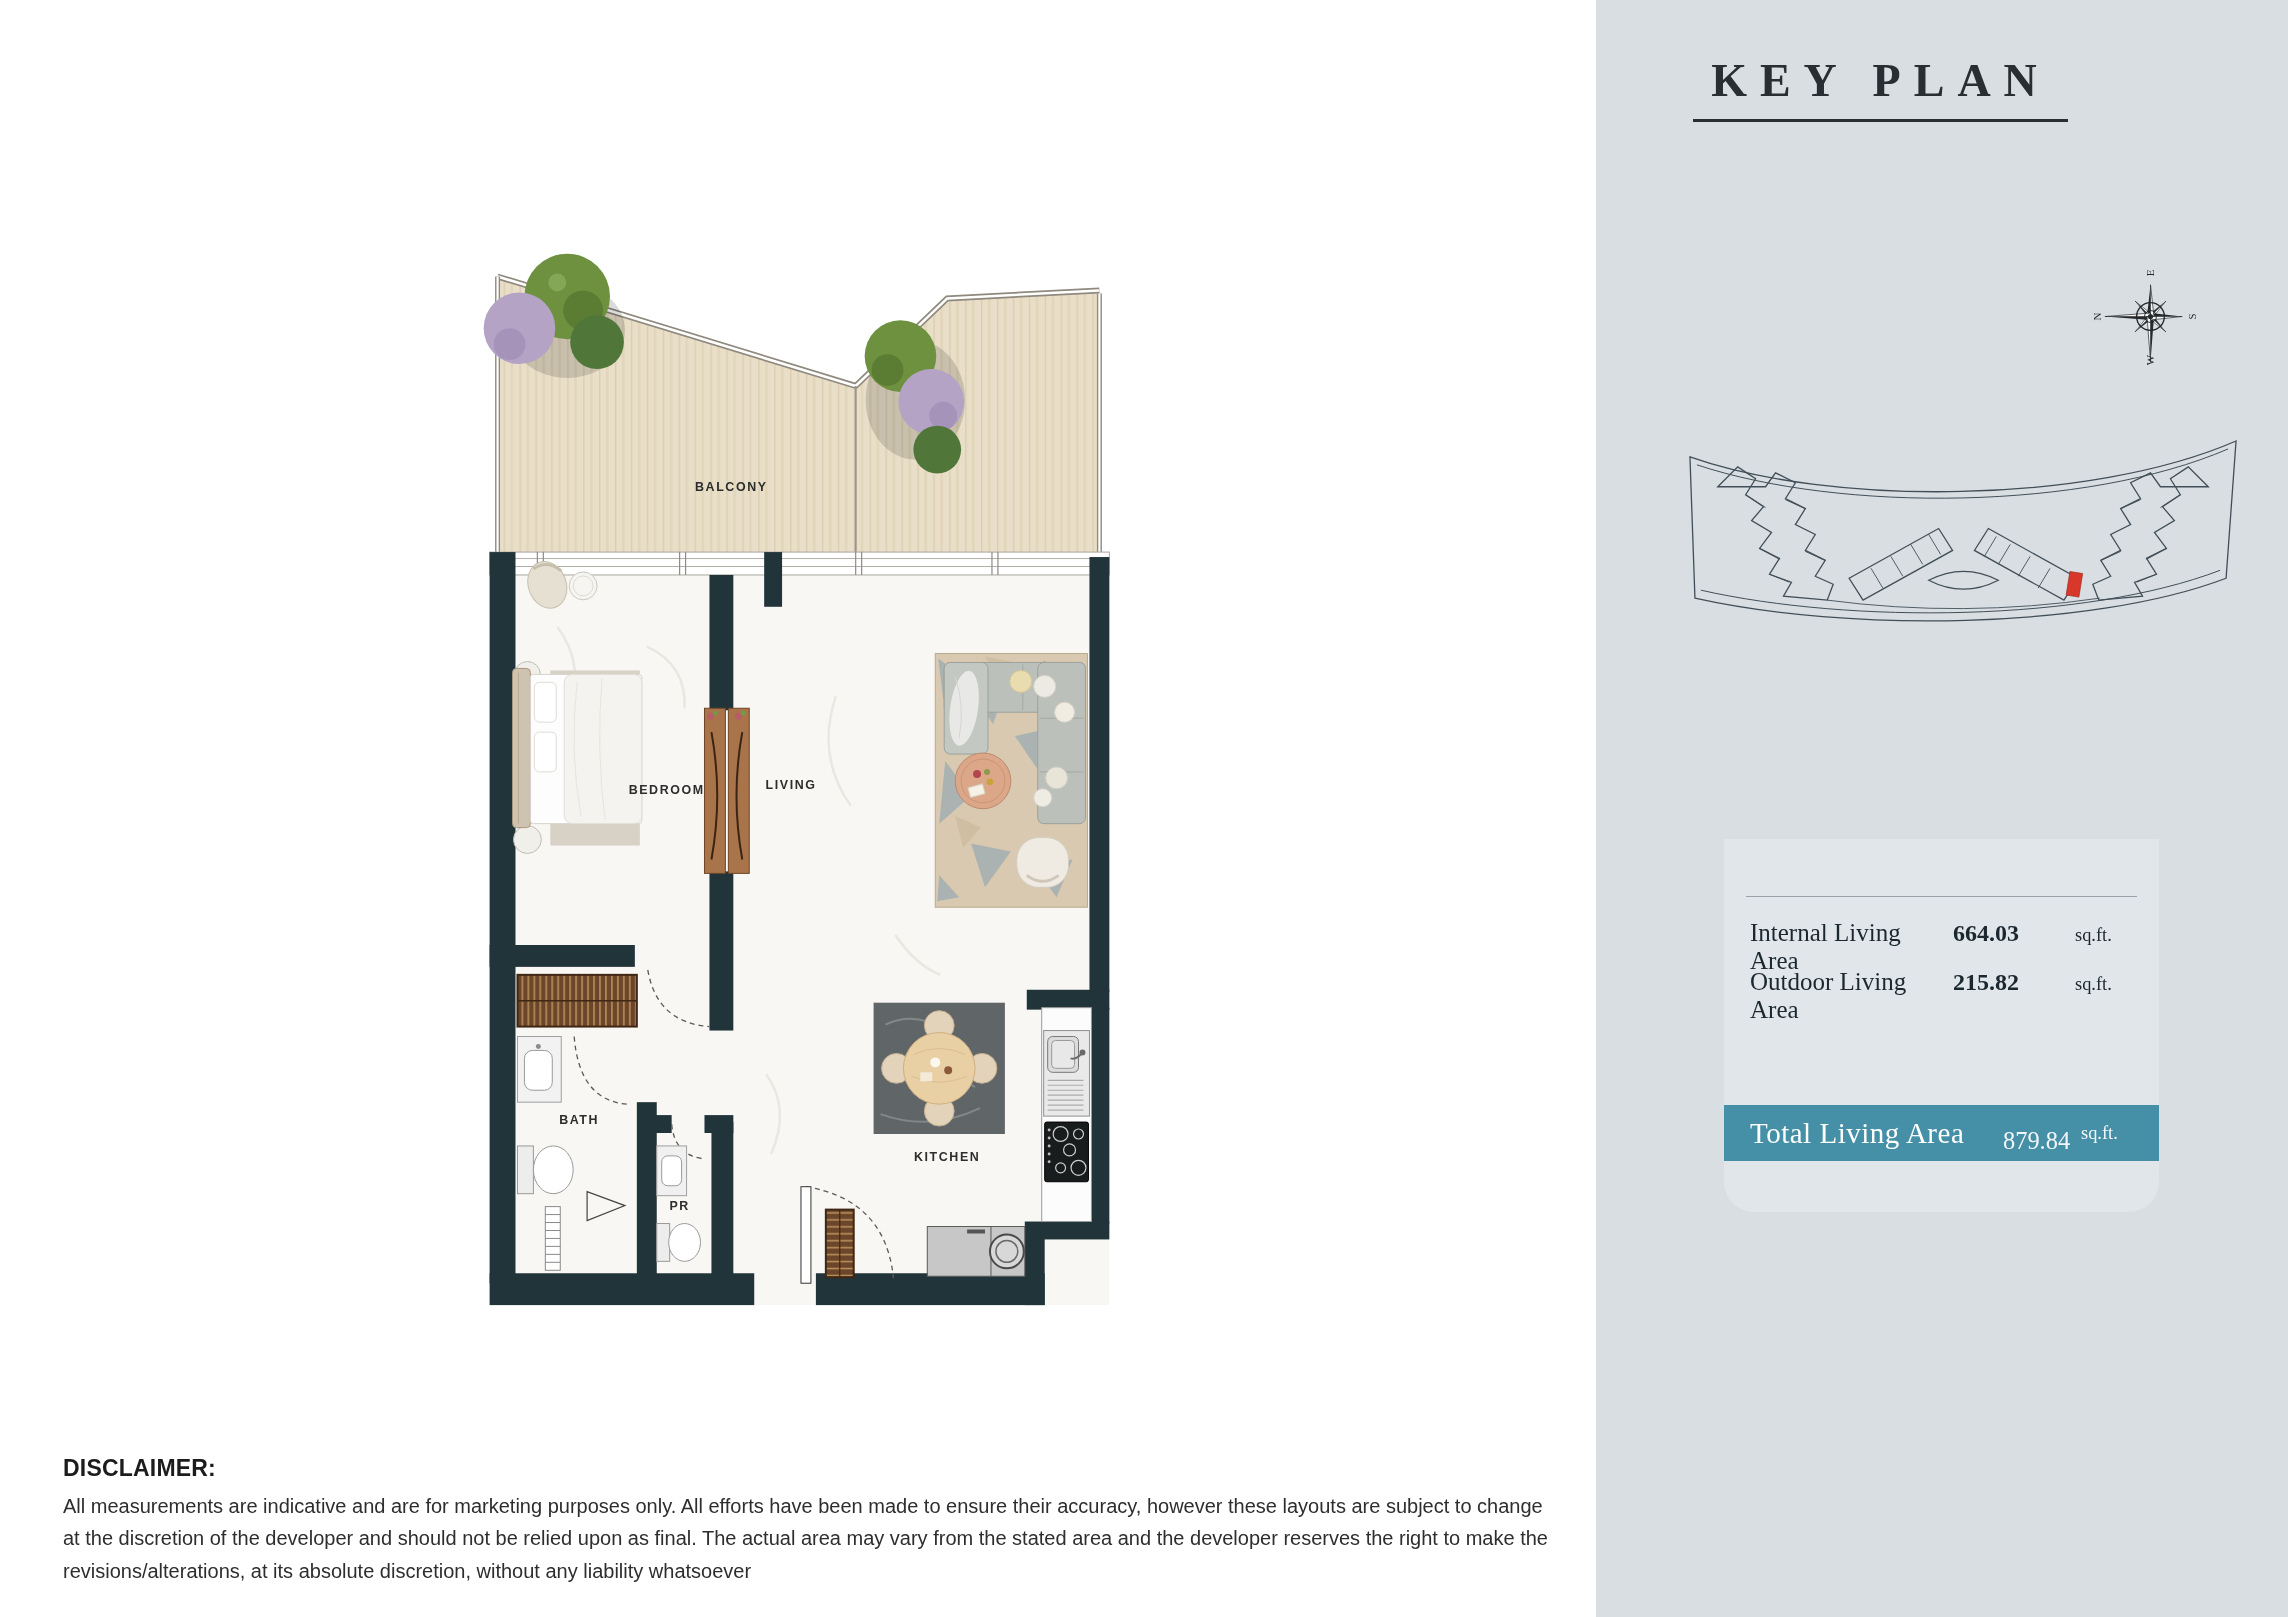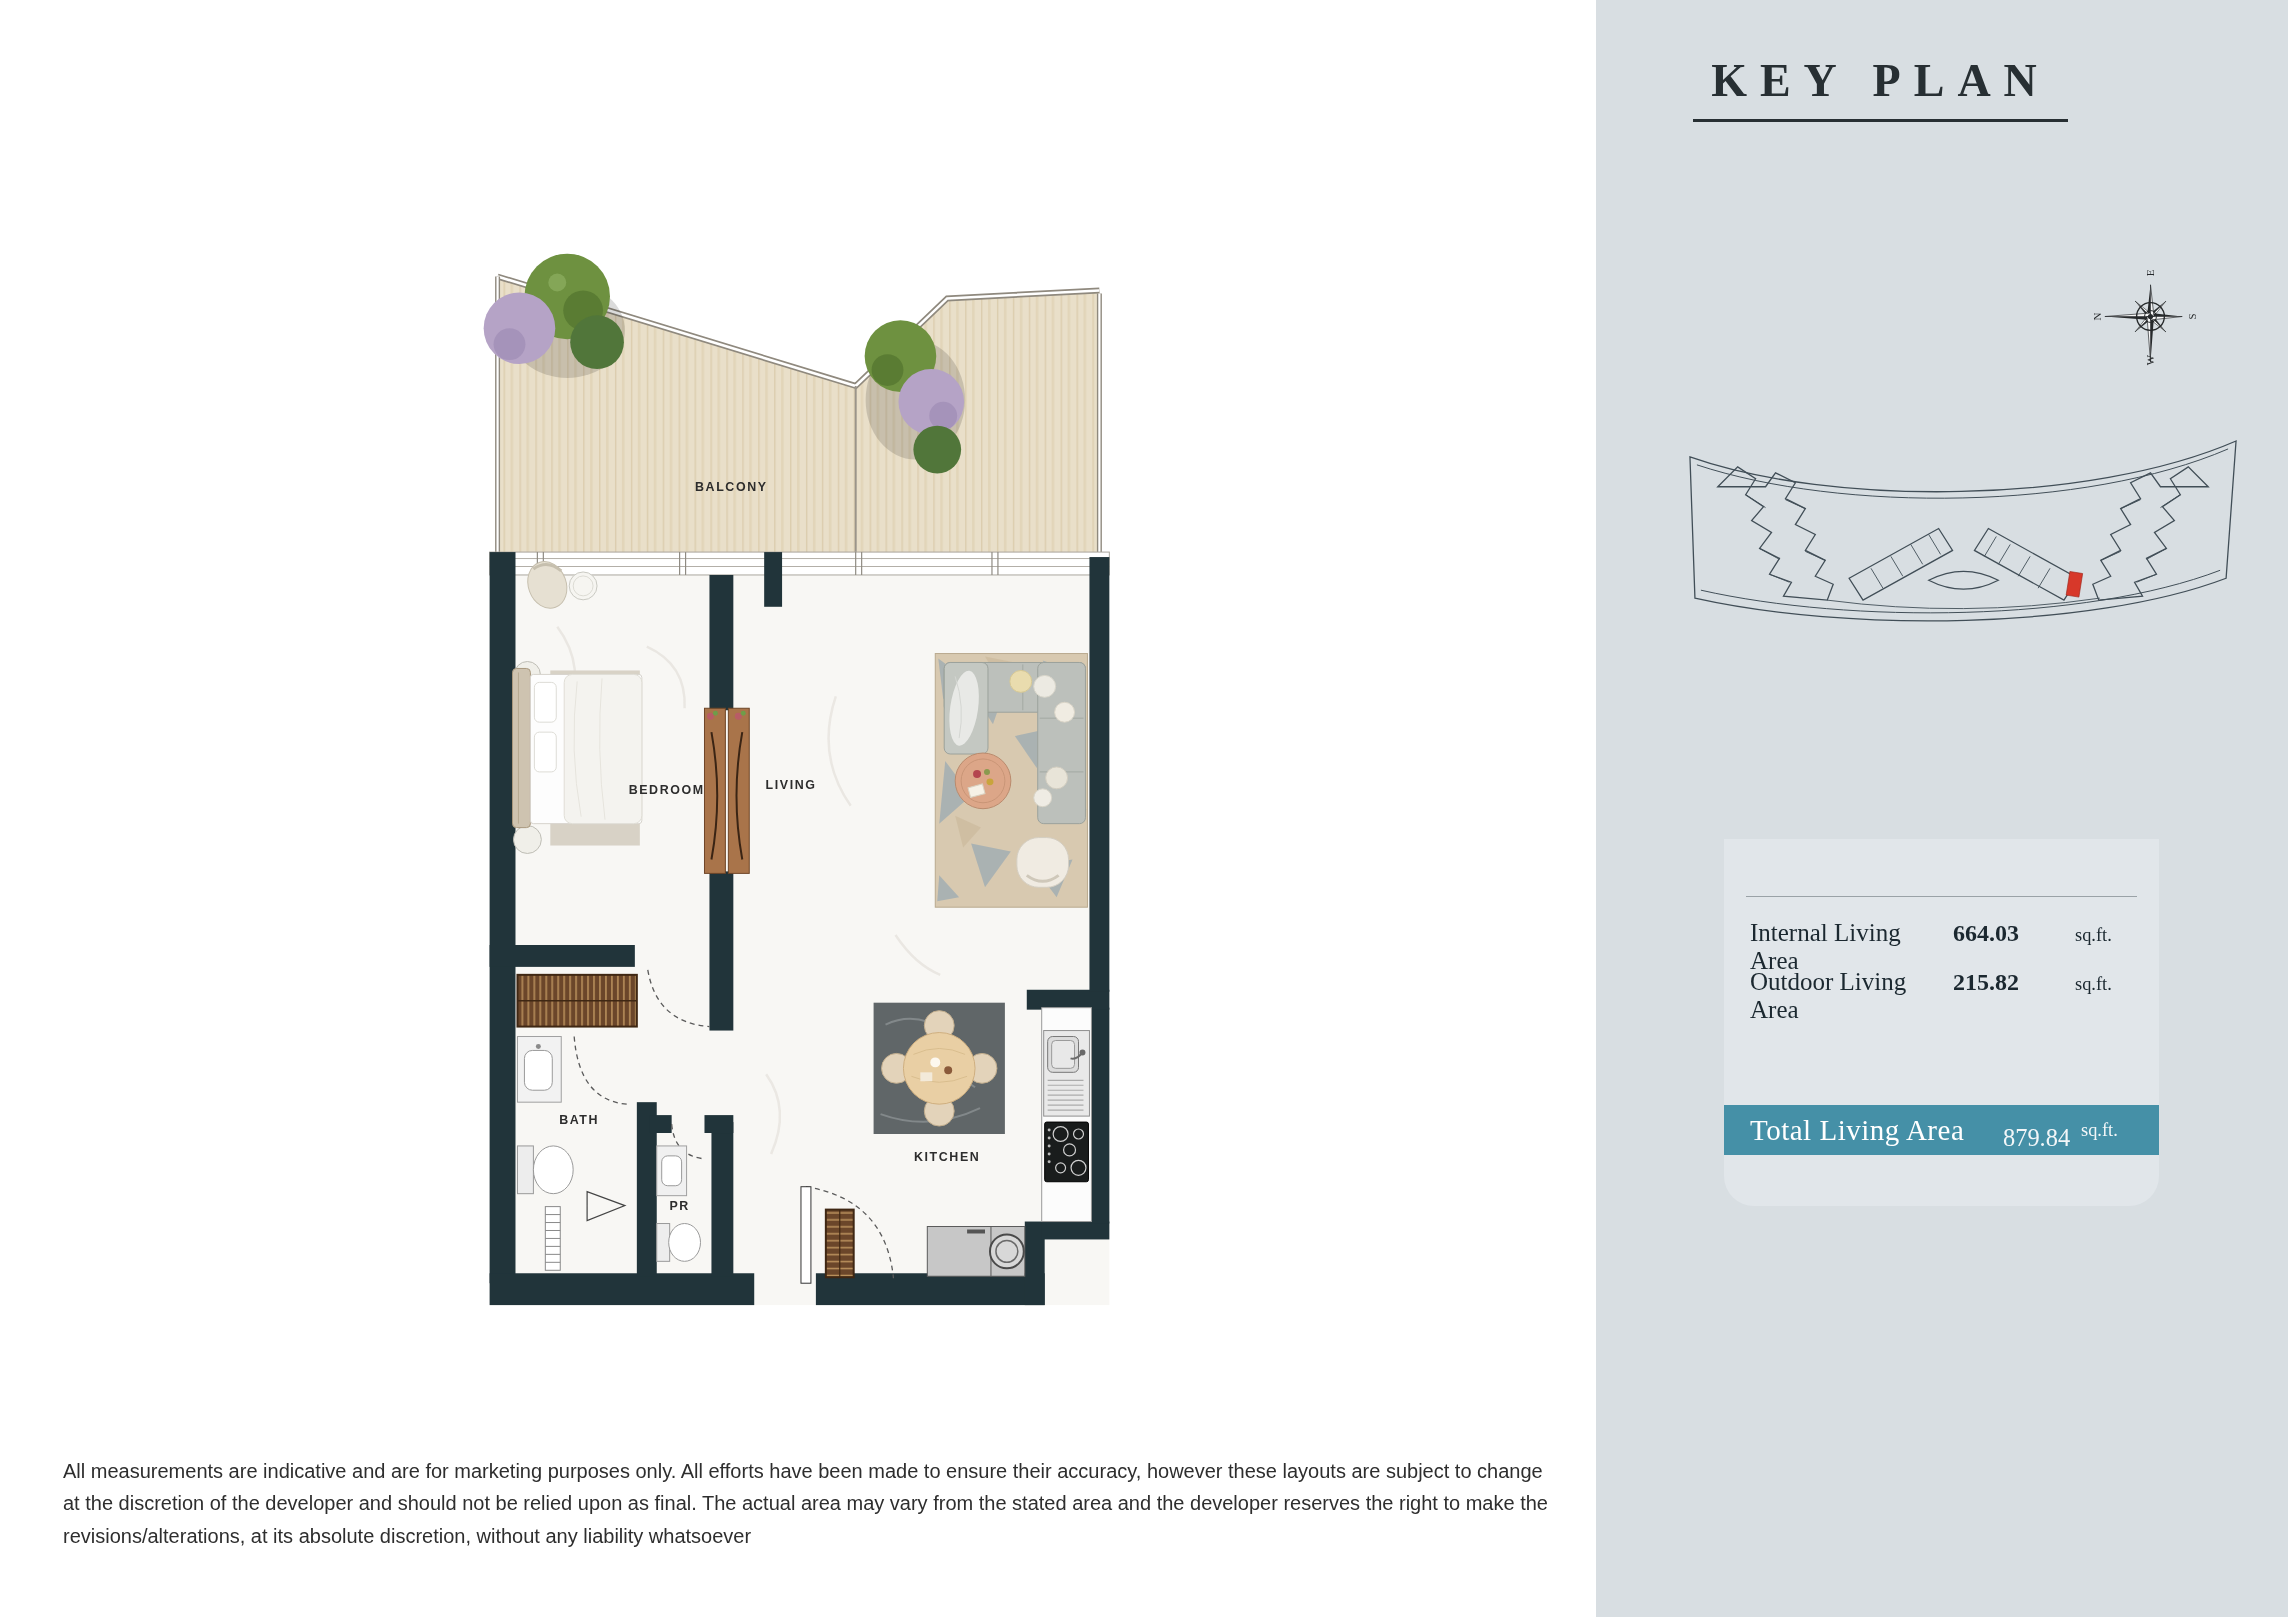--- a/index.html
+++ b/index.html
@@ -32,21 +32,21 @@
     font-family:"Liberation Serif", serif;font-size:31px;color:#ffffff;letter-spacing:2px;
   }
   .card-body{position:relative;height:266px;background:#e1e6ea;}
   .card-divider{position:absolute;top:57px;left:22px;right:22px;height:1px;background:#9aa2a7;}
   .card-rows{position:absolute;top:80px;left:0;right:0;}
   .area-row{display:flex;align-items:baseline;height:49px;padding:0 26px;gap:44px;}
   .area-row .lbl{flex:1;font-family:"Liberation Serif", serif;font-size:25px;color:#1b2830;}
   .area-row .val{width:72px;font-family:"Liberation Serif", serif;font-size:24px;color:#1b2830;font-weight:bold;}
   .area-row .unit{width:58px;font-family:"Liberation Serif", serif;font-size:18.4px;color:#1b2830;padding-left:6px;}
   .total-row{
-    height:50px;background:#4590a7;display:flex;align-items:center;padding:0 26px;
+    height:56px;background:#4590a7;display:flex;align-items:center;padding:0 26px;
   }
   .total-row .lbl{flex:1;font-family:"Liberation Serif", serif;font-size:29px;color:#ffffff;letter-spacing:0.5px;}
   .total-row .val{width:72px;font-family:"Liberation Serif", serif;font-size:24.4px;color:#f2f6f8;margin-top:16px;}
   .total-row .unit{width:52px;font-family:"Liberation Serif", serif;font-size:18.4px;color:#f2f6f8;padding-left:6px;}
   .card-bottom{height:51px;background:#e1e6ea;border-radius:0 0 30px 30px;}
 
   
   .plan{position:absolute;left:418px;top:179px;width:756px;height:1154px;}
   .room-label{
     font-family:"Liberation Sans", sans-serif;font-size:12.5px;font-weight:600;
@@ -429,15 +429,16 @@
   </g>
 
   <text class="room-label" x="250" y="618">BEDROOM</text>
   <text class="room-label" x="375" y="613">LIVING</text>
   <text class="room-label" x="162" y="950">BATH</text>
   <text class="room-label" x="263" y="1036">PR</text>
   <text class="room-label" x="532" y="987">KITCHEN</text>
 </svg>
 
 <div class="disclaimer">
+  <h4>DISCLAIMER:</h4>
   <p>All measurements are indicative and are for marketing purposes only. All efforts have been made to ensure their accuracy, however these layouts are subject to change at the discretion of the developer and should not be relied upon as final. The actual area may vary from the stated area and the developer reserves the right to make the revisions/alterations, at its absolute discretion, without any liability whatsoever</p>
 </div>
 
 
 </body></html>

